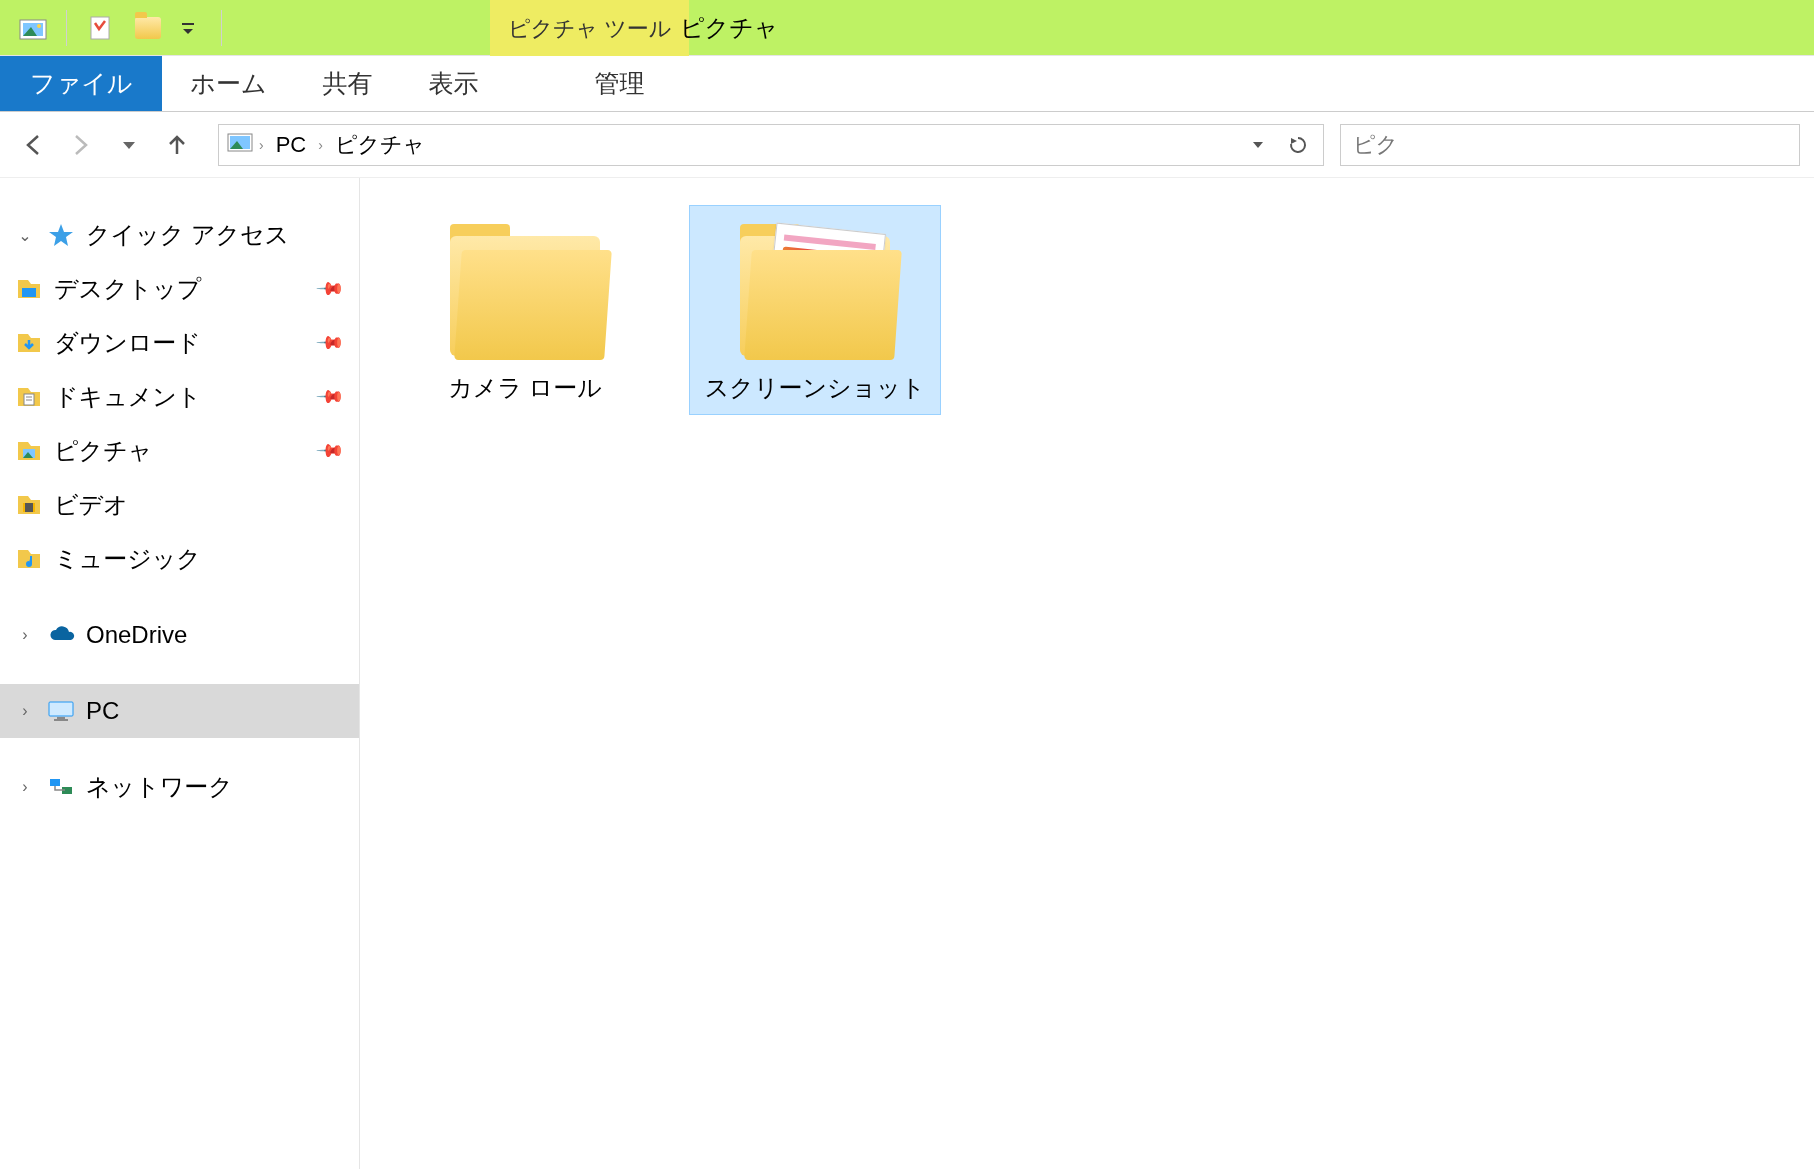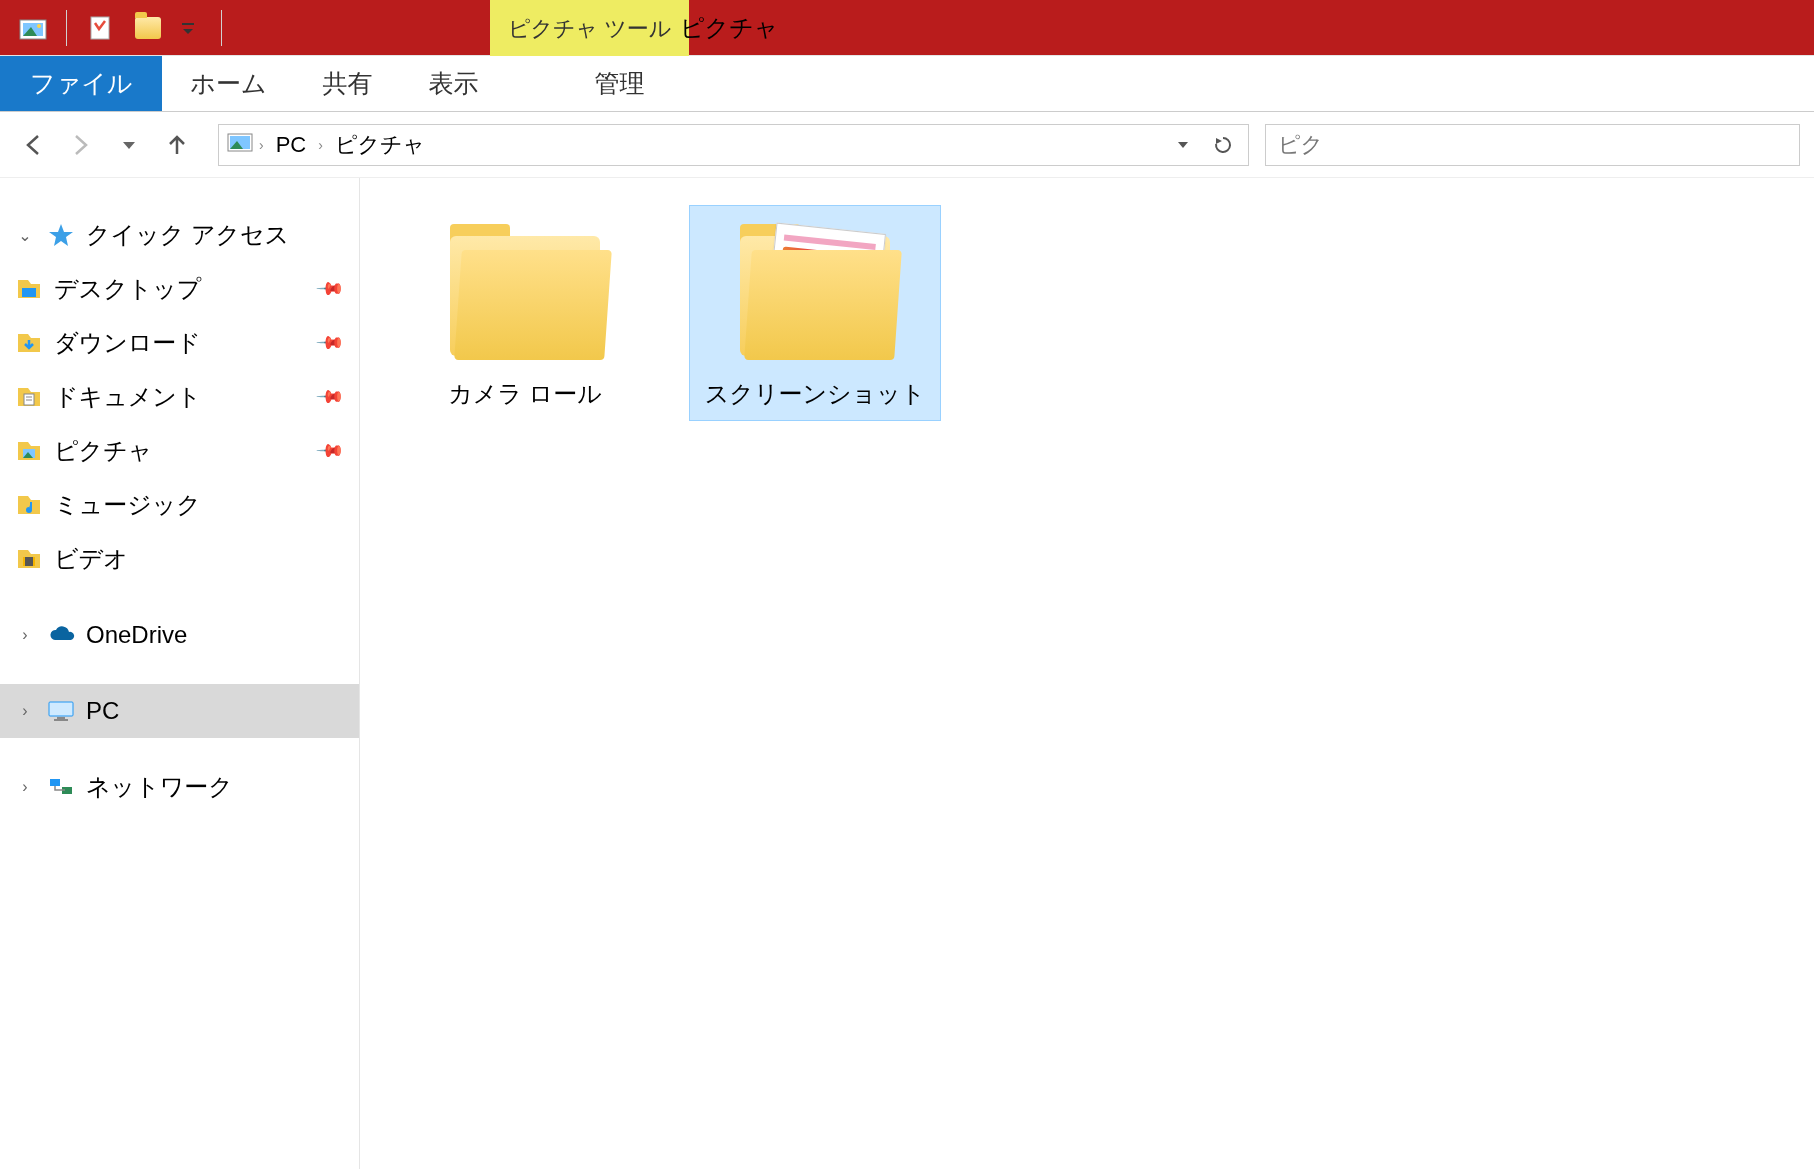--- a/index.html
+++ b/index.html
@@ -1,19 +1,19 @@
 <!DOCTYPE html>
 <html><head>
 <meta charset="utf-8">
 <style>
 * { margin: 0; padding: 0; box-sizing: border-box; font-family: "Yu Gothic UI", "Meiryo", sans-serif; }
 body { background: #fff; width: 1814px; height: 1169px; overflow: hidden; font-size: 20px; color: #000; }
 
 
-.titlebar { height: 56px; display: flex; align-items: center; background: #b91c1c; border-bottom: 1px solid #e5e5e5; }
+.titlebar { height: 56px; display: flex; align-items: center; background: #bef264; border-bottom: 1px solid #e5e5e5; }
 .titlebar .qat { display: flex; align-items: center; gap: 18px; padding: 0 18px; height: 100%; }
 .qat-icon { width: 30px; height: 30px; display: flex; align-items: center; justify-content: center; }
 .qat-sep { width: 1px; height: 36px; background: #d0d0d0; }
 .qat-dropdown { font-size: 14px; color: #555; margin-left: -8px; }
 .context-tab { background: #eeec62; padding: 8px 18px 6px; font-size: 22px; color: #333; margin-left: auto; position: absolute; left: 490px; top: 0; height: 56px; display:flex; align-items:center; }
 .title-text { position: absolute; left: 680px; top: 12px; font-size: 24px; }
 
 
 .ribbon { height: 56px; display: flex; align-items: stretch; background: #fff; border-bottom: 1px solid #ccc; }
 .ribbon-tab { padding: 0 28px; display: flex; align-items: center; font-size: 25px; color: #333; cursor: pointer; }
@@ -22,36 +22,36 @@
 
 
 .navbar { height: 66px; display: flex; align-items: center; padding: 0 14px; gap: 10px; border-bottom: 1px solid #eee; }
 .nav-btn { width: 38px; height: 38px; display: flex; align-items: center; justify-content: center; color: #666; cursor: pointer; }
 .nav-btn.disabled { color: #bbb; }
 .addr { flex: 1; height: 42px; border: 1px solid #ccc; display: flex; align-items: center; padding: 0 8px; gap: 6px; margin-left: 12px; }
 .addr .crumb { padding: 0 6px; font-size: 22px; cursor: pointer; }
 .addr .sep { color: #888; font-size: 14px; }
 .addr .spacer { flex: 1; }
 .addr-btn { width: 34px; height: 34px; display: flex; align-items: center; justify-content: center; color: #555; cursor: pointer; }
-.search { width: 535px; height: 42px; border: 1px solid #ccc; display: flex; align-items: center; padding: 0 12px; color: #777; font-size: 22px; margin-left: 6px; }
+.search { width: 460px; height: 42px; border: 1px solid #ccc; display: flex; align-items: center; padding: 0 12px; color: #777; font-size: 22px; margin-left: 6px; }
 
 
 .main { display: flex; height: calc(1169px - 56px - 56px - 66px); }
 .sidebar { width: 360px; border-right: 1px solid #e5e5e5; padding-top: 30px; overflow: hidden; }
 .tree-item { display: flex; align-items: center; height: 54px; padding-left: 14px; gap: 10px; cursor: pointer; font-size: 24px; }
 .tree-item.root { font-weight: 400; }
 .tree-item .chev { width: 22px; font-size: 16px; color: #666; text-align: center; }
 .tree-item .icon { width: 30px; height: 30px; display: flex; align-items: center; justify-content: center; }
 .tree-item.child { }
 .tree-item.selected { background: #d9d9d9; }
 .tree-item .pin { margin-left: auto; margin-right: 18px; color: #888; font-size: 18px; transform: rotate(45deg); }
 .tree-gap { height: 22px; }
 
 .content { flex: 1; padding: 28px 40px; display: flex; gap: 40px; align-items: flex-start; }
-.folder-item { width: 250px; display: flex; flex-direction: column; align-items: center; gap: 12px; padding: 10px; cursor: pointer; }
+.folder-item { width: 250px; display: flex; flex-direction: column; align-items: center; gap: 6px; padding: 10px; cursor: pointer; }
 .folder-item.selected { background: #cce8ff; outline: 1px solid #99d1ff; }
 .folder-icon { width: 170px; height: 150px; position: relative; }
 .folder-label { font-size: 24px; text-align: center; }
 
 
 .folder-shape { position: absolute; inset: 0; }
 .folder-back { position: absolute; left: 10px; top: 20px; width: 150px; height: 120px; background: linear-gradient(#ffe9a8,#f7ce5b); border-radius: 6px; }
 .folder-tab { position: absolute; left: 10px; top: 8px; width: 60px; height: 20px; background: #f7ce5b; border-radius: 4px 4px 0 0; }
 .folder-front { position: absolute; left: 18px; top: 34px; width: 150px; height: 110px; background: linear-gradient(#ffe08a,#f2c84b); border-radius: 4px; transform: skewX(-4deg); }
 .folder-doc { position: absolute; left: 40px; top: 12px; width: 110px; height: 120px; background: #fff; border: 1px solid #ccc; transform: rotate(6deg); box-shadow: 0 1px 2px rgba(0,0,0,0.1); }
@@ -217,36 +217,36 @@
           </svg>
       </span>
       <span>ピクチャ</span>
       <span class="pin">📌</span>
     </div>
 
     <div class="tree-item child">
       <span class="icon">
         <svg width="26" height="22" viewBox="0 0 26 22">
             <path d="M2 2 h10 l3 4 h9 v14 h-22 z" fill="#f2c84b"></path>
-            <path d="M15 8 v8 a2 2 0 1 1 -2 -2" stroke="#2196f3" stroke-width="2" fill="#2196f3"></path>
-          </svg>
-      </span>
-      <span>ミュージック</span>
-    </div>
-
-    <div class="tree-item child">
-      <span class="icon">
-        <svg width="26" height="22" viewBox="0 0 26 22">
-            <path d="M2 2 h10 l3 4 h9 v14 h-22 z" fill="#f2c84b"></path>
             <rect x="7" y="9" width="12" height="9" fill="#555"></rect>
             <rect x="7" y="9" width="2" height="9" fill="#f4b400"></rect>
             <rect x="17" y="9" width="2" height="9" fill="#f4b400"></rect>
           </svg>
       </span>
       <span>ビデオ</span>
+    </div>
+
+    <div class="tree-item child">
+      <span class="icon">
+        <svg width="26" height="22" viewBox="0 0 26 22">
+            <path d="M2 2 h10 l3 4 h9 v14 h-22 z" fill="#f2c84b"></path>
+            <path d="M15 8 v8 a2 2 0 1 1 -2 -2" stroke="#2196f3" stroke-width="2" fill="#2196f3"></path>
+          </svg>
+      </span>
+      <span>ミュージック</span>
     </div>
 
     <div class="tree-gap"></div>
 
     <div class="tree-item root">
       <span class="chev">›</span>
       <span class="icon">
         <svg width="28" height="18" viewBox="0 0 28 18">
             <path d="M8 14 a5 5 0 0 1 1-10 a7 7 0 0 1 13 2 a4 4 0 0 1 2 8 z" fill="#0a64a0"></path>
           </svg>

